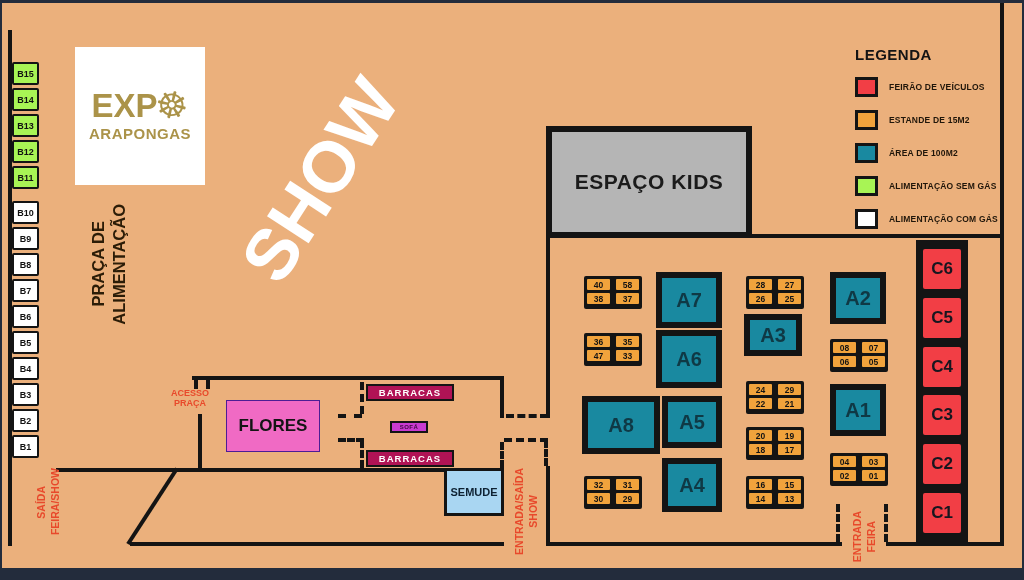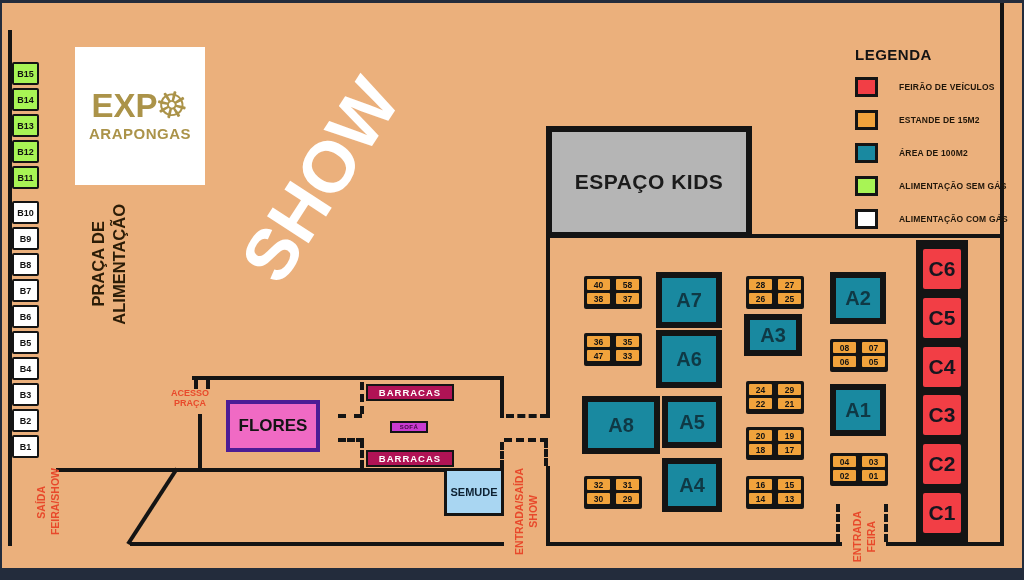--- a/index.html
+++ b/index.html
@@ -23,34 +23,34 @@
 
   
   .abox { position:absolute; background:#1989a0; border:6px solid #141414;
           display:flex; align-items:center; justify-content:center;
           font-size:20px; font-weight:bold; color:#0f3945; }
 
   
   .cstrip { position:absolute; left:916px; top:240px; width:52px; height:302px; background:#141414;
             display:flex; flex-direction:column; justify-content:space-evenly; align-items:center; }
   .cbox { width:38px; height:40px; background:#f23e45; display:flex; align-items:center; justify-content:center;
-          font-size:21px; font-weight:bold; color:#16161f; border-radius:2px; }
+          font-size:17px; font-weight:bold; color:#16161f; border-radius:2px; }
 
   
   .chips { position:absolute; width:58px; height:33px; background:#141414; padding:3px;
            display:grid; grid-template-columns:23px 23px; grid-auto-rows:11px; gap:3px 6px; border-radius:2px; }
   .chip { background:#f1a33c; color:#141414; font-size:8.5px; font-weight:bold;
           display:flex; align-items:center; justify-content:center; border-radius:1px; }
 
   
   .kids { position:absolute; left:546px; top:126px; width:206px; height:112px; background:#b5b5b5;
           border:6px solid #141414; display:flex; align-items:center; justify-content:center;
           font-size:21px; font-weight:bold; color:#1b1b1b; letter-spacing:.5px; }
   .flores { position:absolute; left:226px; top:400px; width:94px; height:52px; background:#f06ac4;
-            border:4px solid #4c1d95; display:flex; align-items:center; justify-content:center;
+            border:1px solid #4c1d95; display:flex; align-items:center; justify-content:center;
             font-size:17px; font-weight:bold; color:#141414; }
   .barracas { position:absolute; width:88px; height:17px; background:#b01355; border:2px solid #141414;
               display:flex; align-items:center; justify-content:center;
               font-size:9.5px; font-weight:bold; color:#fff; letter-spacing:1px; }
   .sofa { position:absolute; left:390px; top:421px; width:38px; height:12px; background:#c93ad1;
           border:2px solid #141414; display:flex; align-items:center; justify-content:center;
           font-size:6px; font-weight:bold; color:#3c063f; letter-spacing:.5px; }
   .semude { position:absolute; left:444px; top:468px; width:60px; height:48px; background:#a9d6f2;
             border:3px solid #141414; display:flex; align-items:center; justify-content:center;
             font-size:11px; font-weight:bold; color:#0e2233; }
@@ -72,21 +72,21 @@
   .vlabel > div { writing-mode:vertical-rl; transform:rotate(180deg); text-align:center; font-weight:bold; }
   .praca-label { color:#2b1c07; font-size:16.5px; }
   .gate { color:#e8492b; font-size:10.5px; }
 
   .acesso { position:absolute; left:166px; top:388px; width:48px; text-align:center;
             font-size:9px; font-weight:bold; color:#e8492b; line-height:10px; }
 
   
   .legend { position:absolute; left:855px; top:46px; width:162px; }
   .legend .title { font-size:15px; font-weight:bold; color:#141414; letter-spacing:.5px; margin-bottom:14px; }
-  .legend .row { display:flex; align-items:center; gap:21px; margin-bottom:13px; height:20px; }
+  .legend .row { display:flex; align-items:center; gap:11px; margin-bottom:13px; height:20px; }
   .legend .sw { width:23px; height:20px; border:3px solid #141414; flex:none; }
   .legend .lab { font-size:8.5px; font-weight:bold; color:#20160a; letter-spacing:.2px; }
 </style>
 </head>
 <body>
 
 <div class="stage">
 
   <div class="frame" style="left:0;top:0;width:1024px;height:3px"></div>
   <div class="frame" style="left:0;top:568px;width:1024px;height:12px"></div>

